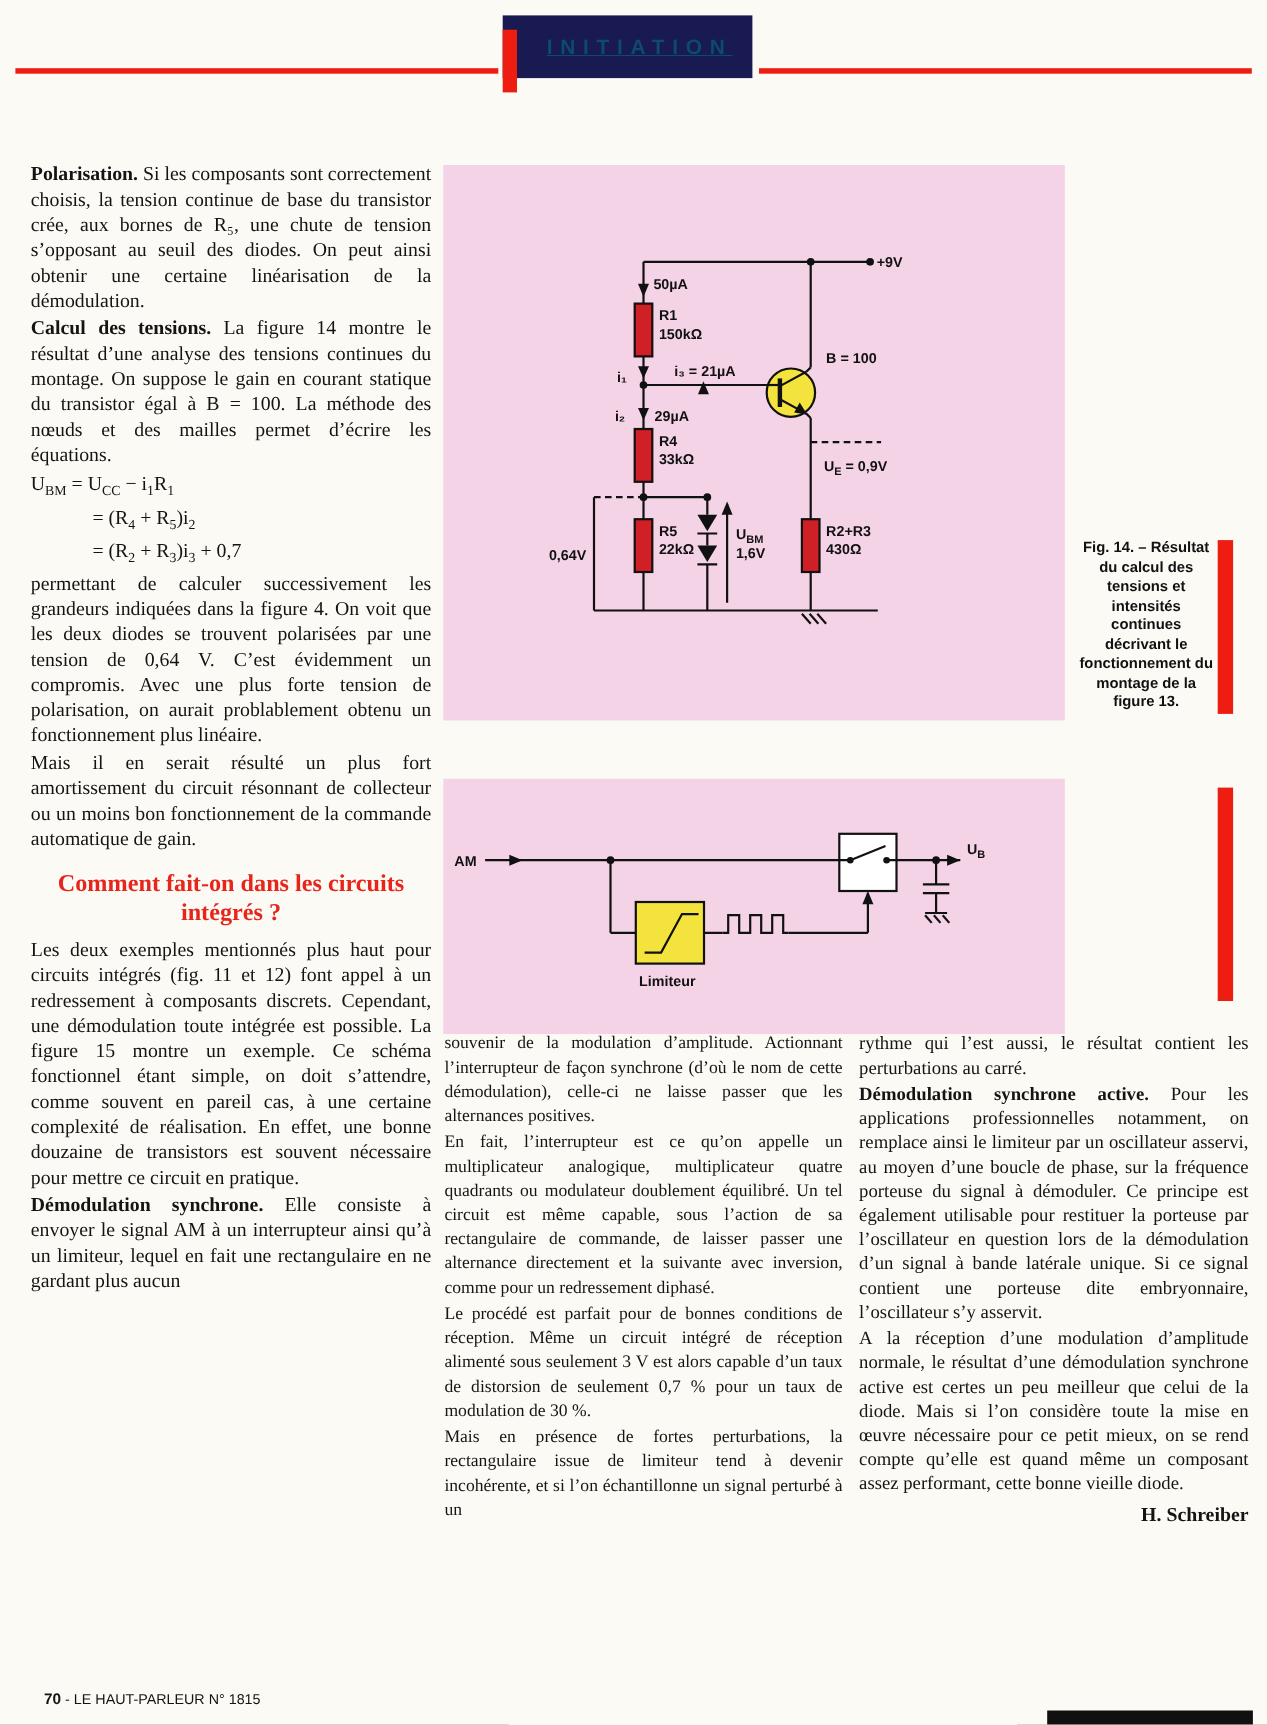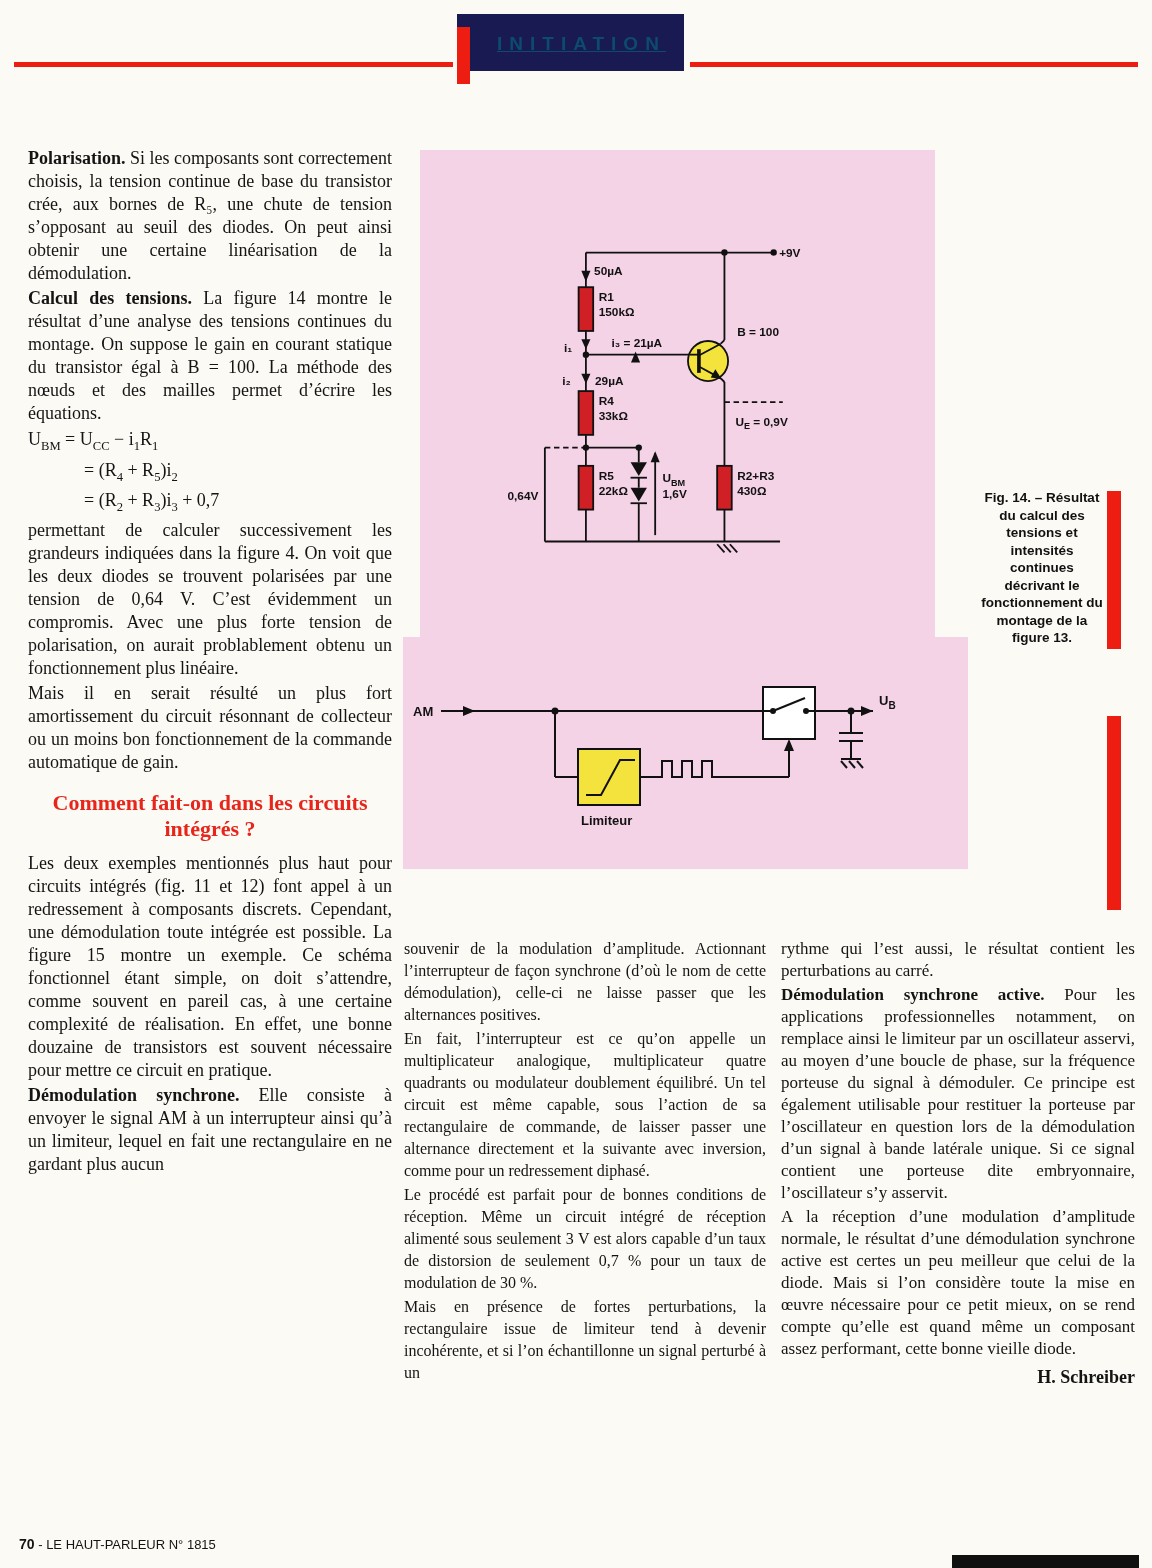--- a/index.html
+++ b/index.html
@@ -30,42 +30,42 @@
   .red-heading {
     color:#e8251a; font-weight:bold; font-size:22px; line-height:26px;
     text-align:center; margin:16px 6px 10px 6px; hyphens:none;
   }
   .equation { text-align:left; font-size:18px; line-height:24px; }
   .eq-indent { padding-left:56px; }
   .equation sub { font-size:70%; }
   .signature { text-align:right; font-weight:bold; margin-top:6px; font-size:18px; }
   
   .figbox { position:absolute; background:#f4d3e7; }
-  .fig14 { left:420px; top:150px; width:515px; height:505px; }
-  .fig15 { left:403px; top:637px; width:565px; height:232px; }
+  .fig14 { left:403px; top:150px; width:565px; height:505px; }
+  .fig15 { left:403px; top:708px; width:565px; height:232px; }
   .fig-svg { width:100%; height:100%; display:block; }
   .fig-svg text {
     font-family:"Liberation Sans","DejaVu Sans",sans-serif;
     font-weight:bold; font-size:13px; fill:#111;
   }
   
   .caption {
     position:absolute; width:122px;
     font-family:"Liberation Sans","DejaVu Sans",sans-serif;
     font-weight:bold; font-size:13.5px; line-height:17.5px; color:#111;
     text-align:center;
   }
   .caption14 { left:981px; top:489px; }
   .caption15 { left:981px; top:714px; }
   .caption-redbar { position:absolute; width:14px; background:#ee1d11; }
   .redbar14 { left:1107px; top:491px; height:158px; }
   .redbar15 { left:1107px; top:716px; height:194px; }
   
   .footer {
-    position:absolute; left:19px; top:1536px;
+    position:absolute; left:40px; top:1536px;
     font-family:"Liberation Sans","DejaVu Sans",sans-serif; font-size:13px;
   }
   .footer .pageno { font-weight:bold; font-size:14px; }
   .corner-bar { position:absolute; left:952px; top:1555px; width:187px; height:13px; background:#101010; }
 </style>
 </head>
 <body>
 
 <div class="page">
 

